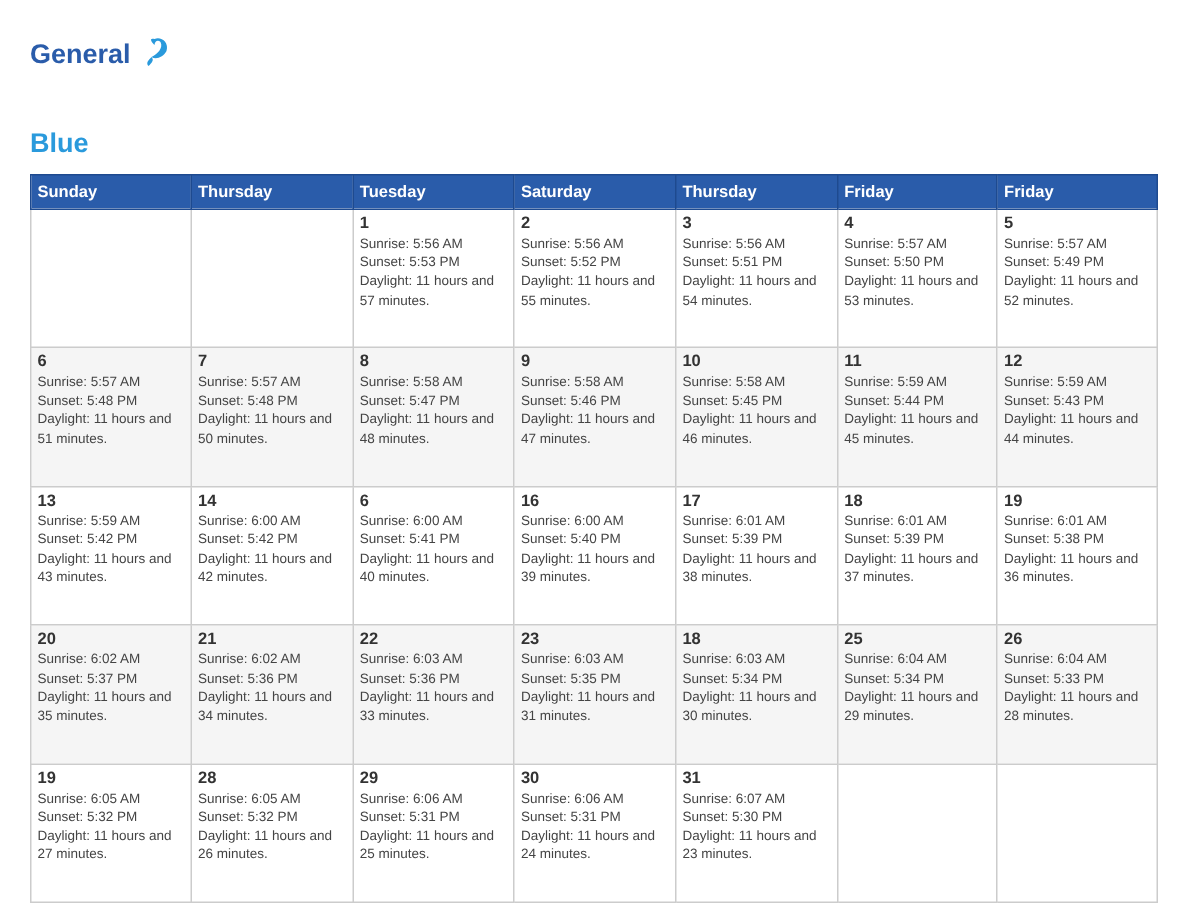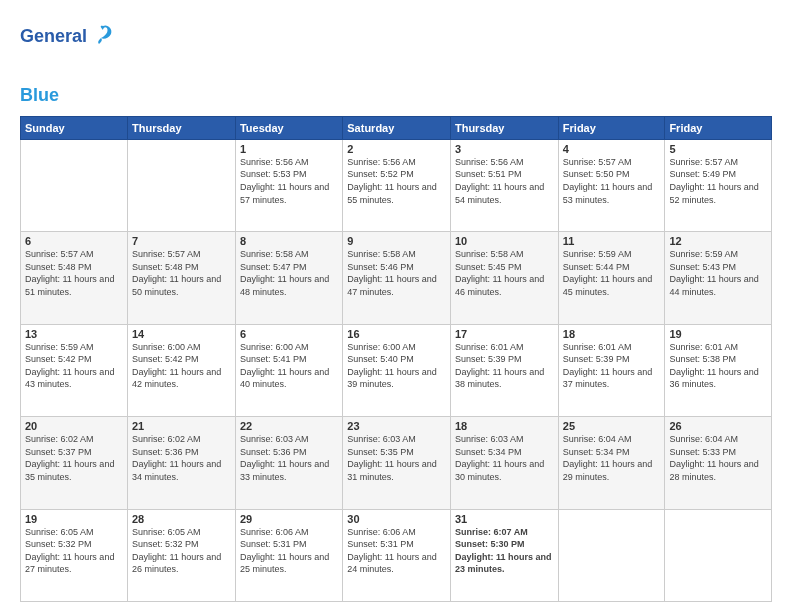--- a/index.html
+++ b/index.html
@@ -314,21 +314,21 @@
 Daylight: 11 hours and 25 minutes.</div>
           </td>
           <td>
             <span class="day-number">30</span>
             <div class="day-info" style="white-space: pre-wrap;">Sunrise: 6:06 AM
 Sunset: 5:31 PM
 Daylight: 11 hours and 24 minutes.</div>
           </td>
           <td>
             <span class="day-number">31</span>
-            <div class="day-info" style="white-space: pre-wrap; font-weight: bold;">Sunrise: 6:07 AM
+            <div class="day-info" style="white-space: pre-wrap;">Sunrise: 6:07 AM
 Sunset: 5:30 PM
 Daylight: 11 hours and 23 minutes.</div>
           </td>
           <td class="empty-cell"></td>
           <td class="empty-cell"></td>
         </tr>
       </tbody>
   </table>
 </div>
 

